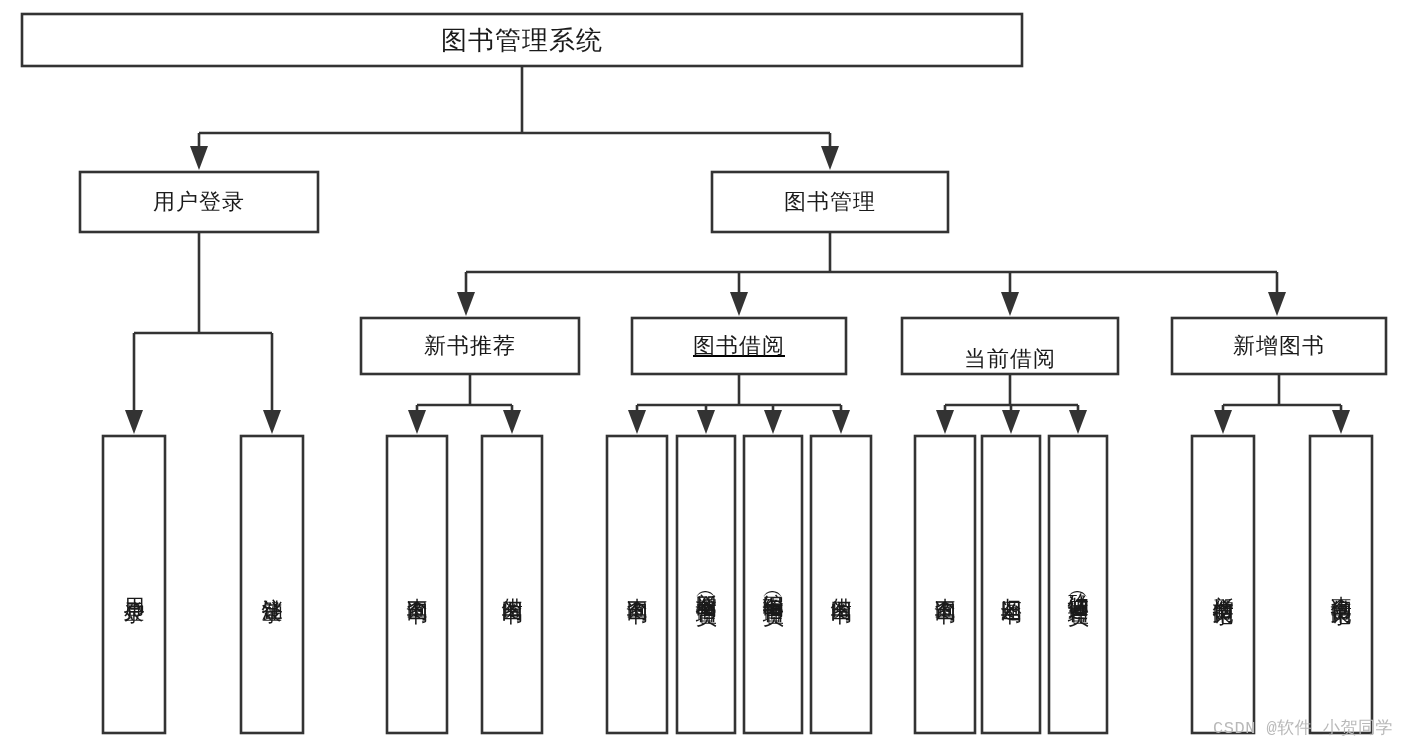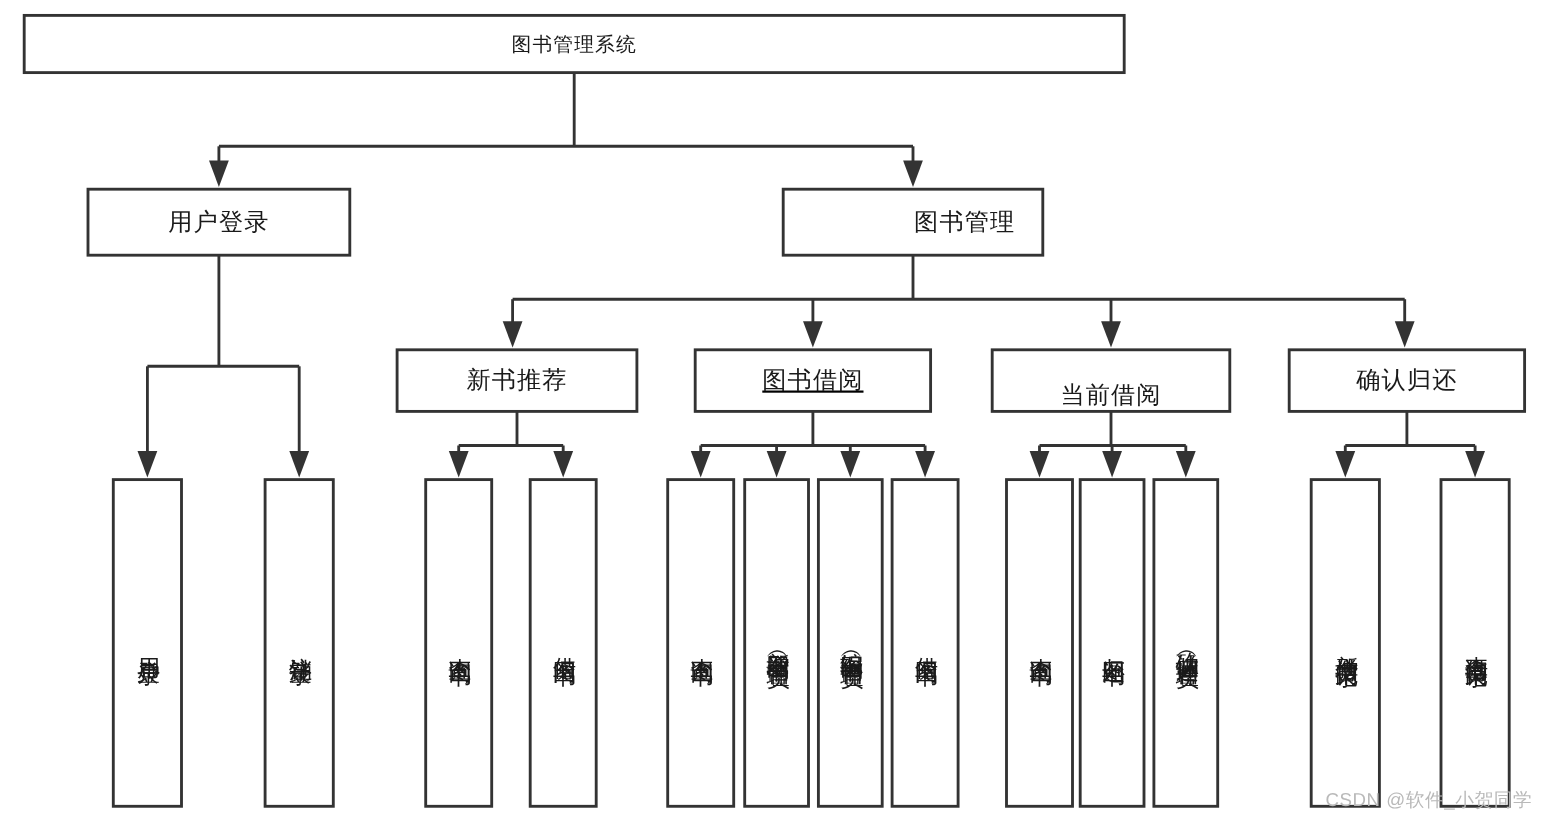--- a/index.html
+++ b/index.html
@@ -68,27 +68,27 @@
     pointer-events: none;
   }
   .hlabel {
     font-family: "Liberation Sans", sans-serif;
     font-size: 22px;
     color: #1a1a1a;
     white-space: nowrap;
     letter-spacing: 1px;
   }
   .title-label {
-    font-size: 18px;
+    font-size: 26px;
   }
   #watermark {
     position: absolute;
     right: 12px;
     bottom: 8px;
-    font-family: Liberation Sans, sans-serif;
+    font-family: Liberation Mono, monospace;
     font-size: 17px;
     color: #b9b9b9;
     letter-spacing: 0.5px;
     white-space: nowrap;
   }
 </style>
 </head>
 <body>
 
 <div id="diagram-root">
@@ -186,34 +186,34 @@
         <polygon points="1332,410 1350,410 1341,434" class="arrow-head"></polygon>
       </g>
   </svg>
   <div id="labels-layer">
       <div class="hlabel-wrap" style="left: 22px; top: 14px; width: 1000px; height: 52px;">
         <span class="hlabel title-label">图书管理系统</span>
       </div>
       <div class="hlabel-wrap" style="left: 80px; top: 172px; width: 238px; height: 60px;">
         <span class="hlabel">用户登录</span>
       </div>
-      <div class="hlabel-wrap" style="left: 712px; top: 172px; width: 236px; height: 60px; padding-left: 47px;">
+      <div class="hlabel-wrap" style="left: 712px; top: 172px; width: 236px; height: 60px;">
         <span class="hlabel">图书管理</span>
       </div>
       <div class="hlabel-wrap" style="left: 361px; top: 318px; width: 218px; height: 56px; align-items: center;">
         <span class="hlabel">新书推荐</span>
       </div>
       <div class="hlabel-wrap" style="left: 632px; top: 318px; width: 214px; height: 56px; text-decoration: underline;">
         <span class="hlabel">图书借阅</span>
       </div>
       <div class="hlabel-wrap" style="left: 902px; top: 318px; width: 216px; height: 56px; align-items: flex-end;">
         <span class="hlabel">当前借阅</span>
       </div>
       <div class="hlabel-wrap" style="left: 1172px; top: 318px; width: 214px; height: 56px;">
-        <span class="hlabel">确认归还</span>
+        <span class="hlabel">新增图书</span>
       </div>
       <div class="vlabel-wrap" style="left: 103px; top: 436px; width: 62px; height: 297px;">
         <span class="vlabel">用户登录</span>
       </div>
       <div class="vlabel-wrap" style="left: 241px; top: 436px; width: 62px; height: 297px;">
         <span class="vlabel">注销登录</span>
       </div>
       <div class="vlabel-wrap" style="left: 387px; top: 436px; width: 60px; height: 297px;">
         <span class="vlabel">查询图书</span>
       </div>

